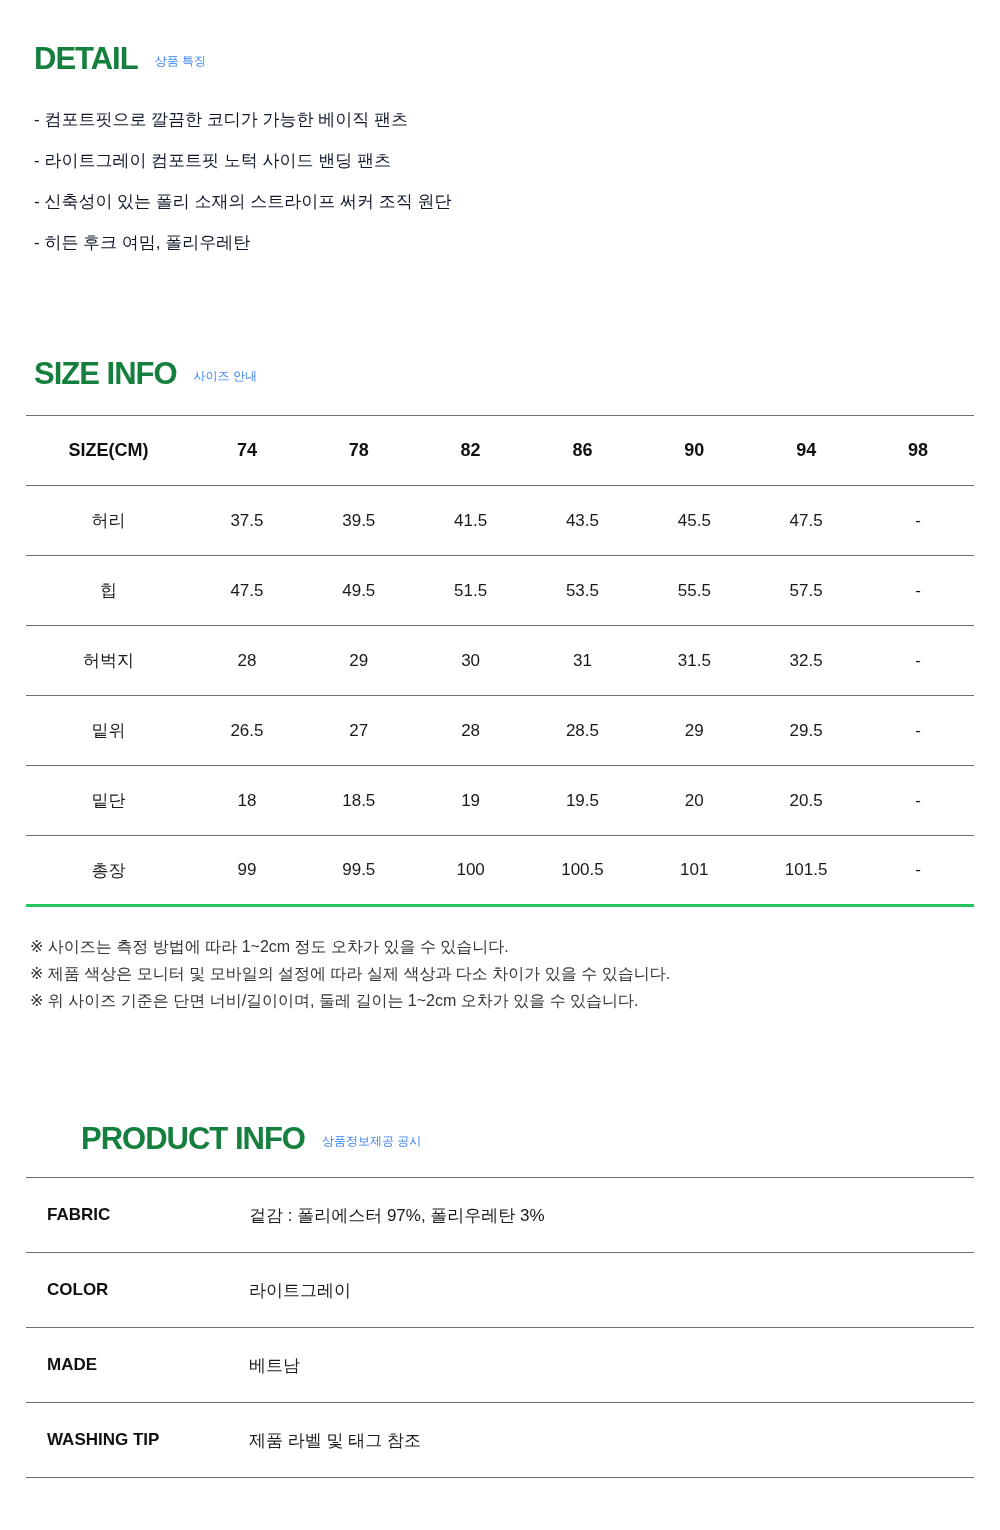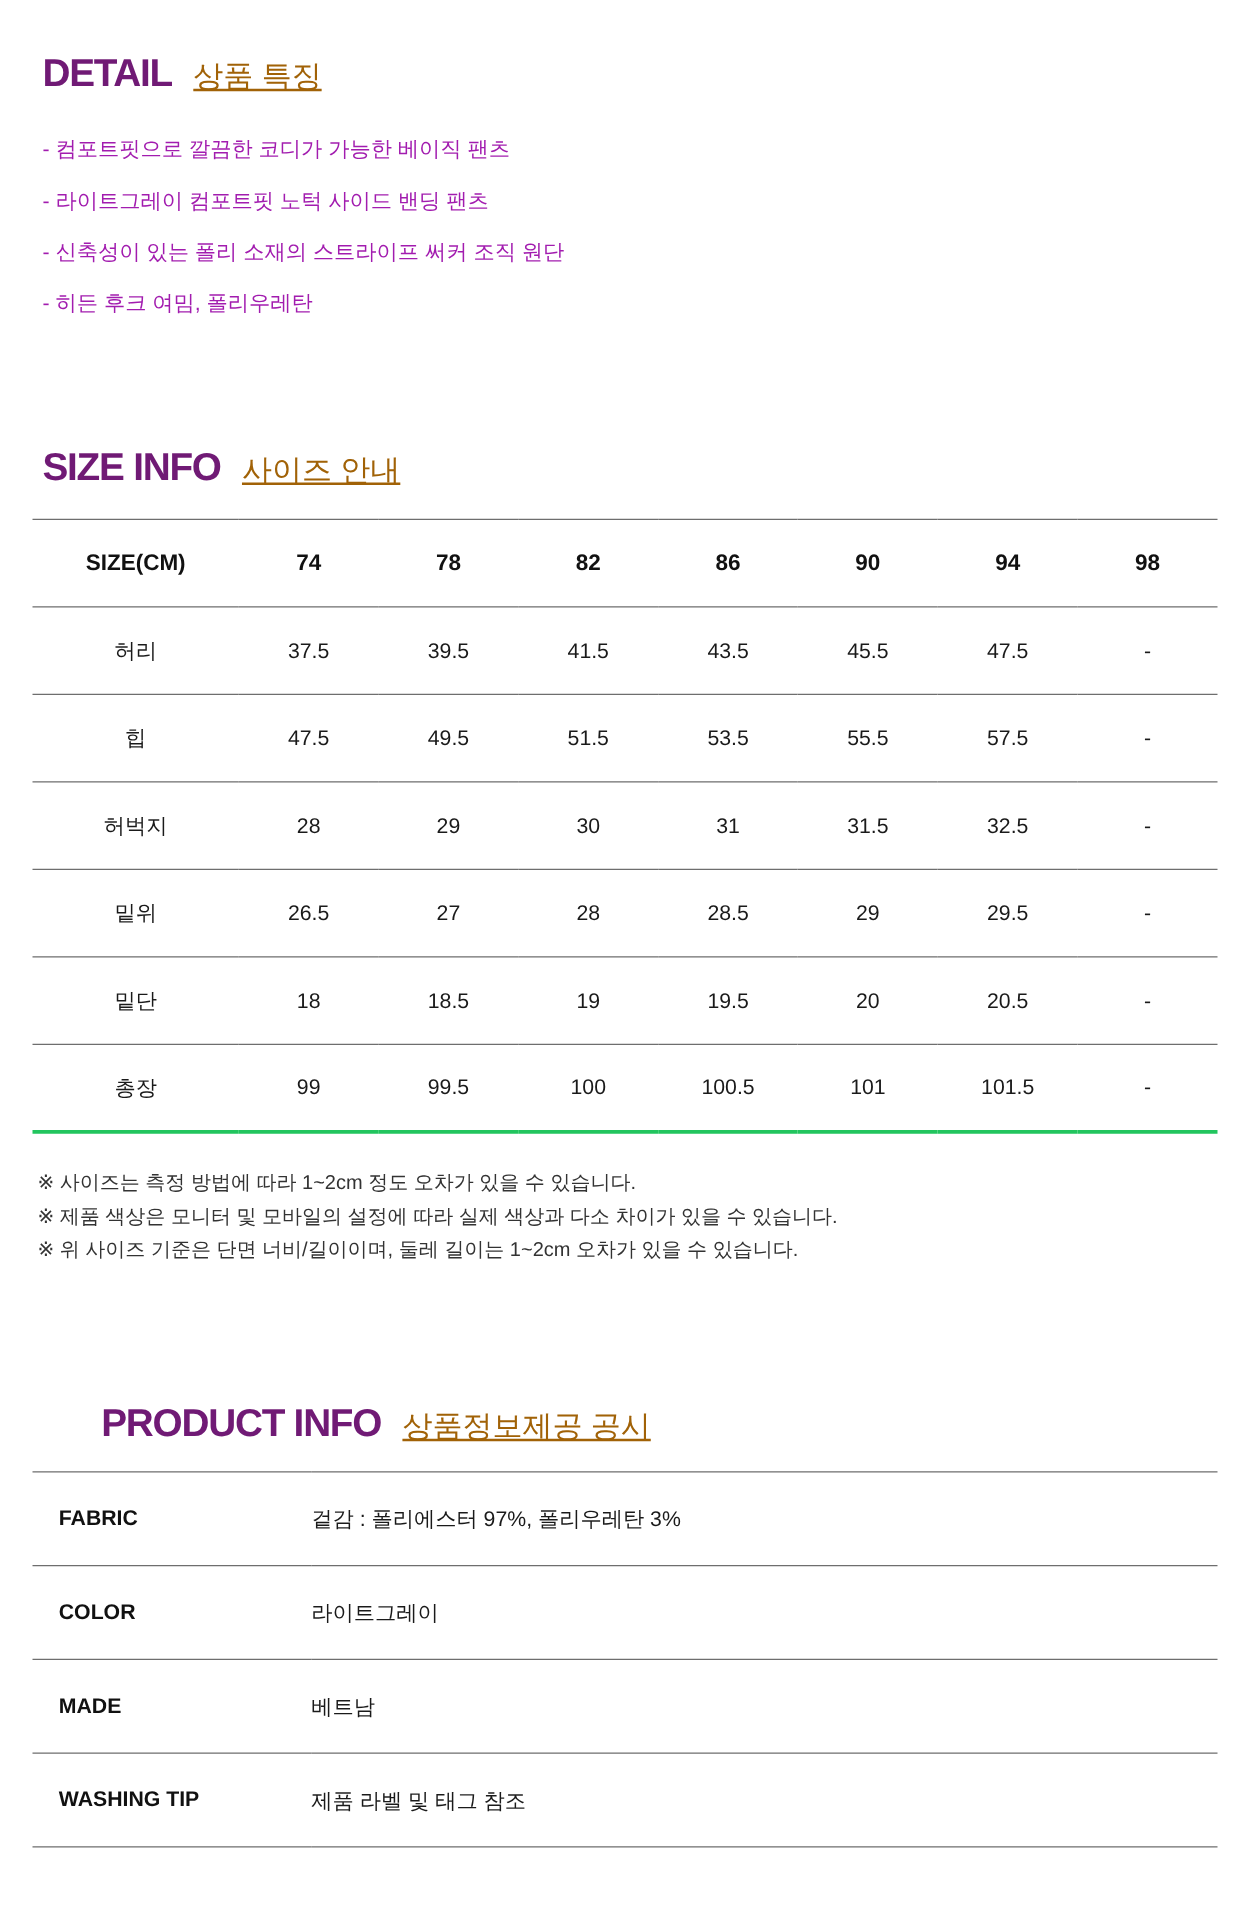--- a/index.html
+++ b/index.html
@@ -19,42 +19,41 @@
     align-items: flex-end;
     gap: 17px;
     padding-left: 8px;
   }
   .title-en {
     margin: 0;
     font-size: 31px;
     line-height: 33px;
     font-weight: 800;
     letter-spacing: -1px;
-    color: #701a75;
+    color: #15803d;
     white-space: nowrap;
   }
   .title-ko {
-    font-size: 24px;
+    font-size: 12px;
     line-height: 27px;
-    color: #a16207;
-    white-space: nowrap;
-    text-decoration: underline;
+    color: #3b82f6;
+    white-space: nowrap;
   }
 
   
   .detail-section { padding-top: 42px; }
   .bullet-list {
     list-style: none;
     margin: 24px 0 0 0;
     padding: 0 0 0 8px;
   }
   .bullet-item {
     font-size: 17px;
     line-height: 41px;
-    color: #a21caf;
+    color: #0f172a;
     white-space: nowrap;
   }
 
   
   .size-section .section-header { margin-top: 94px; }
   table.size-table {
     width: 100%;
     margin-top: 25px;
     border-collapse: collapse;
     table-layout: fixed;

